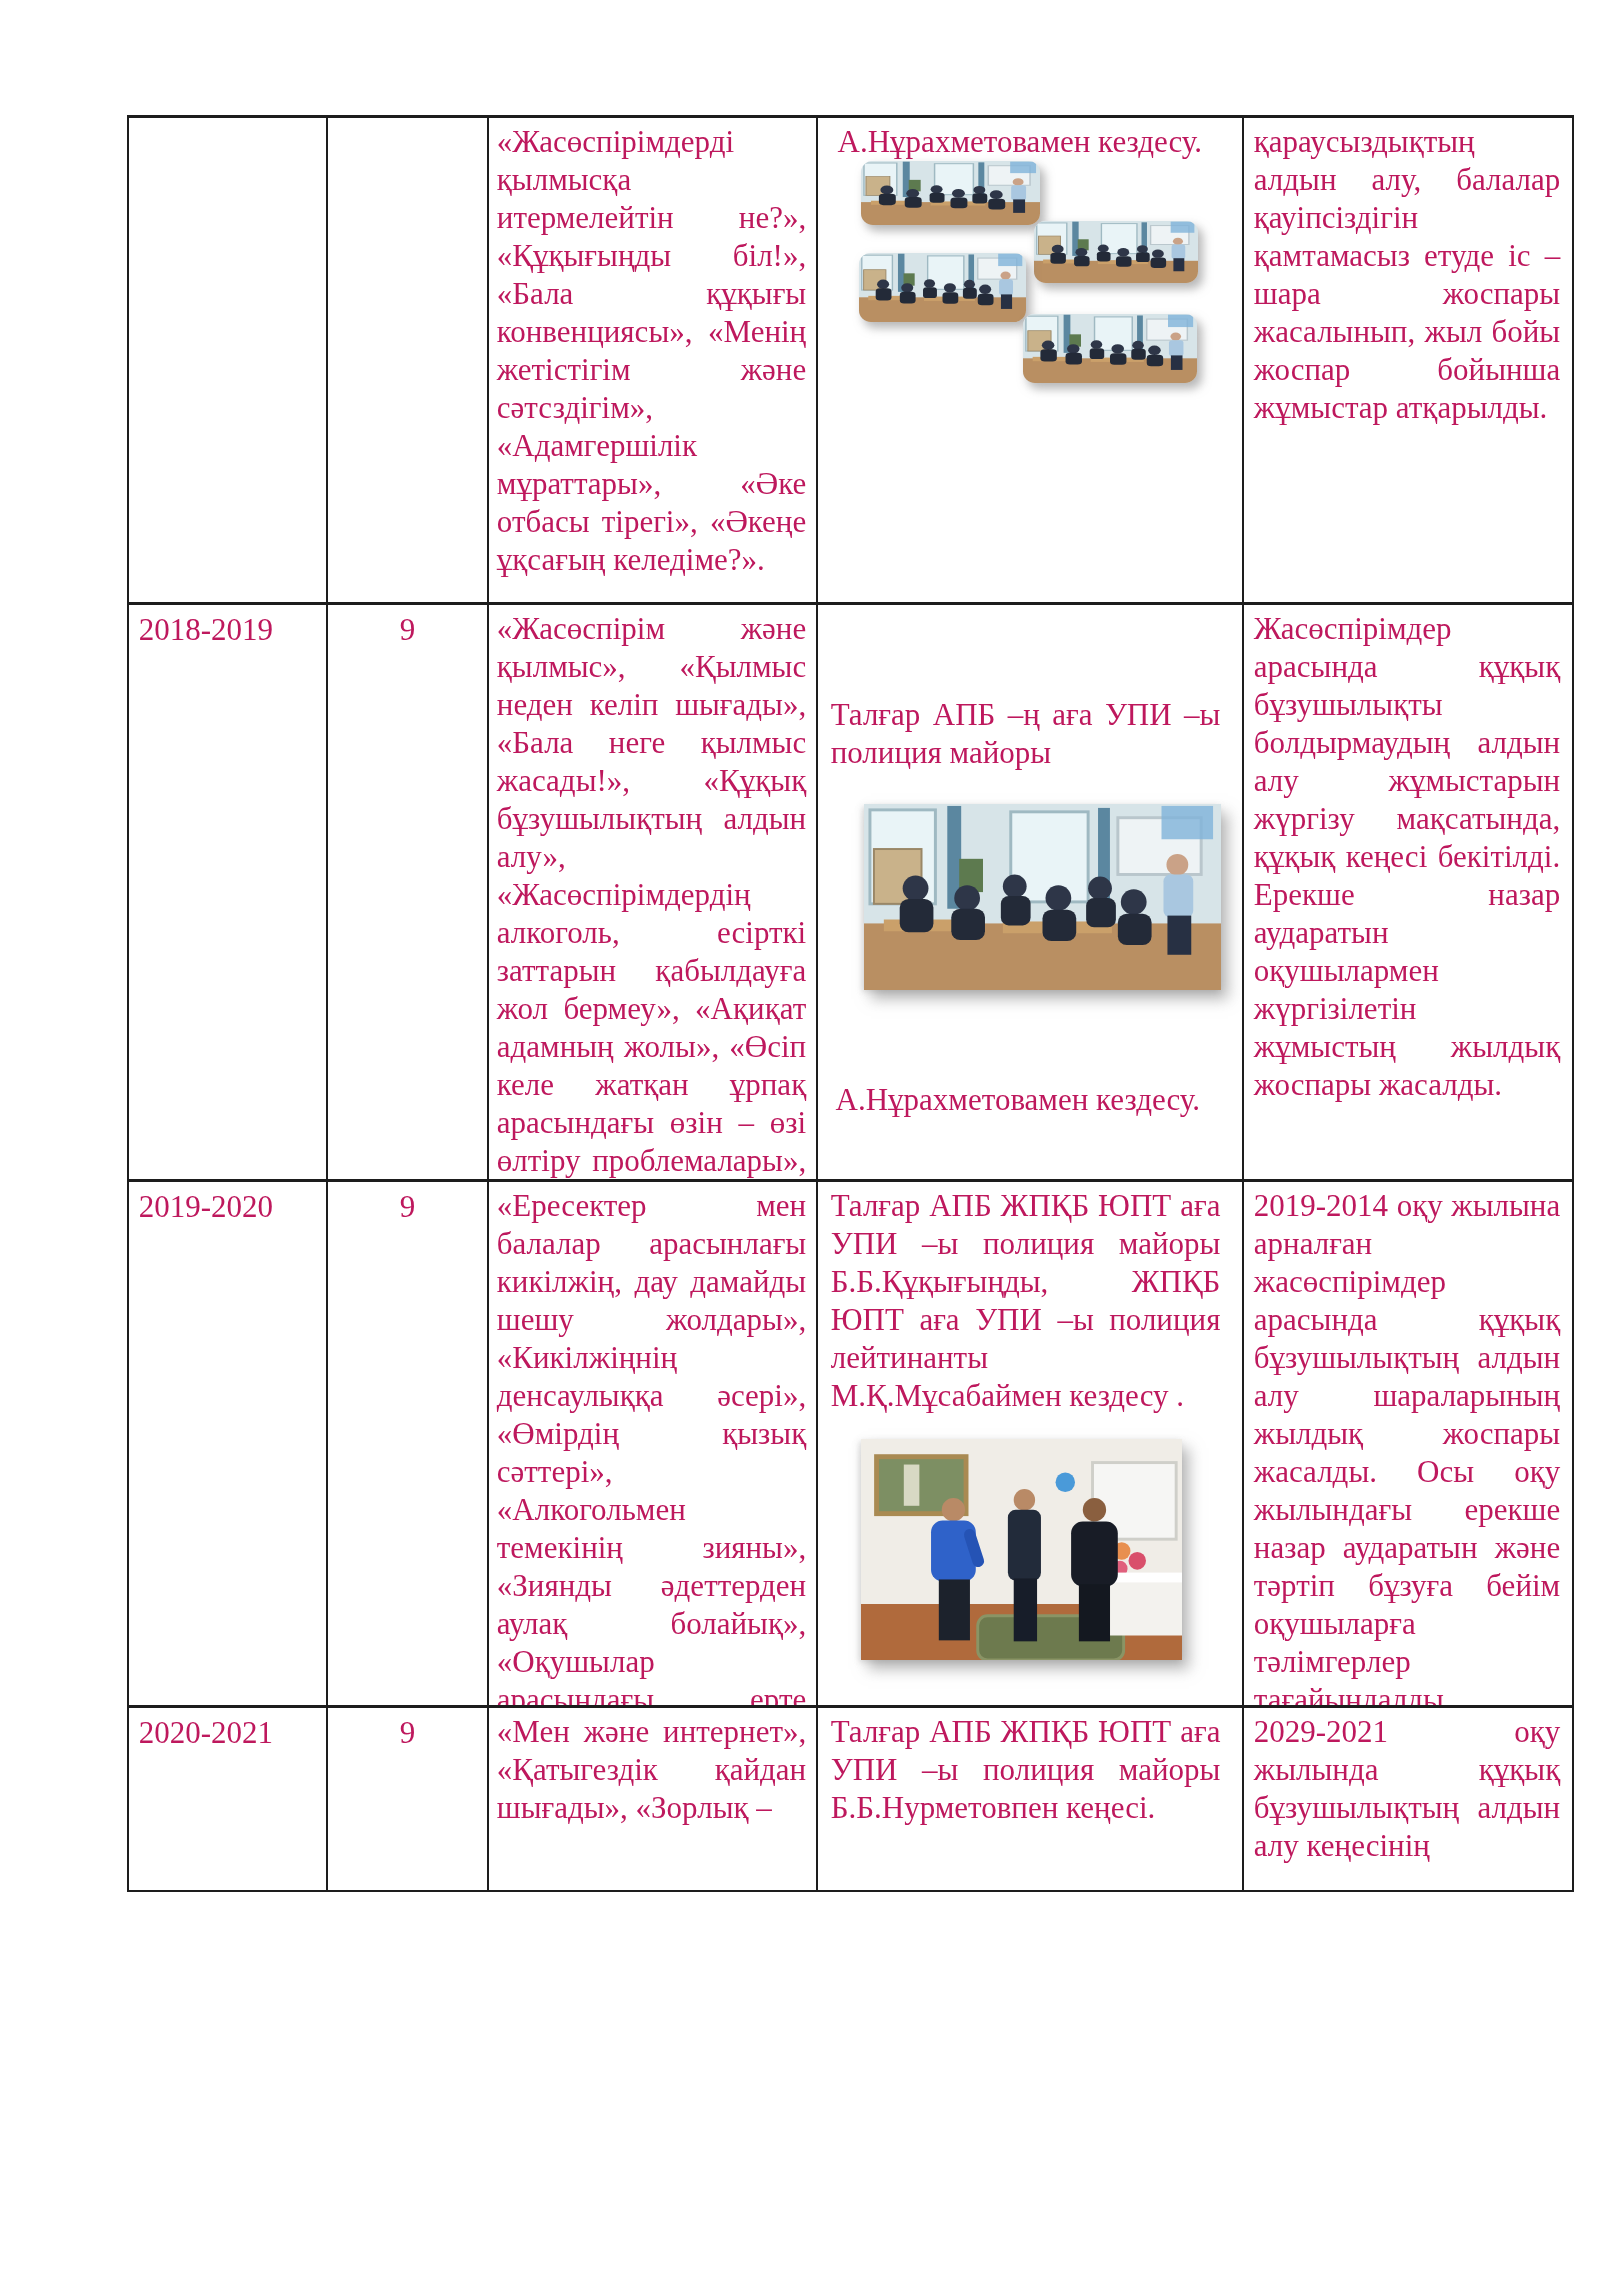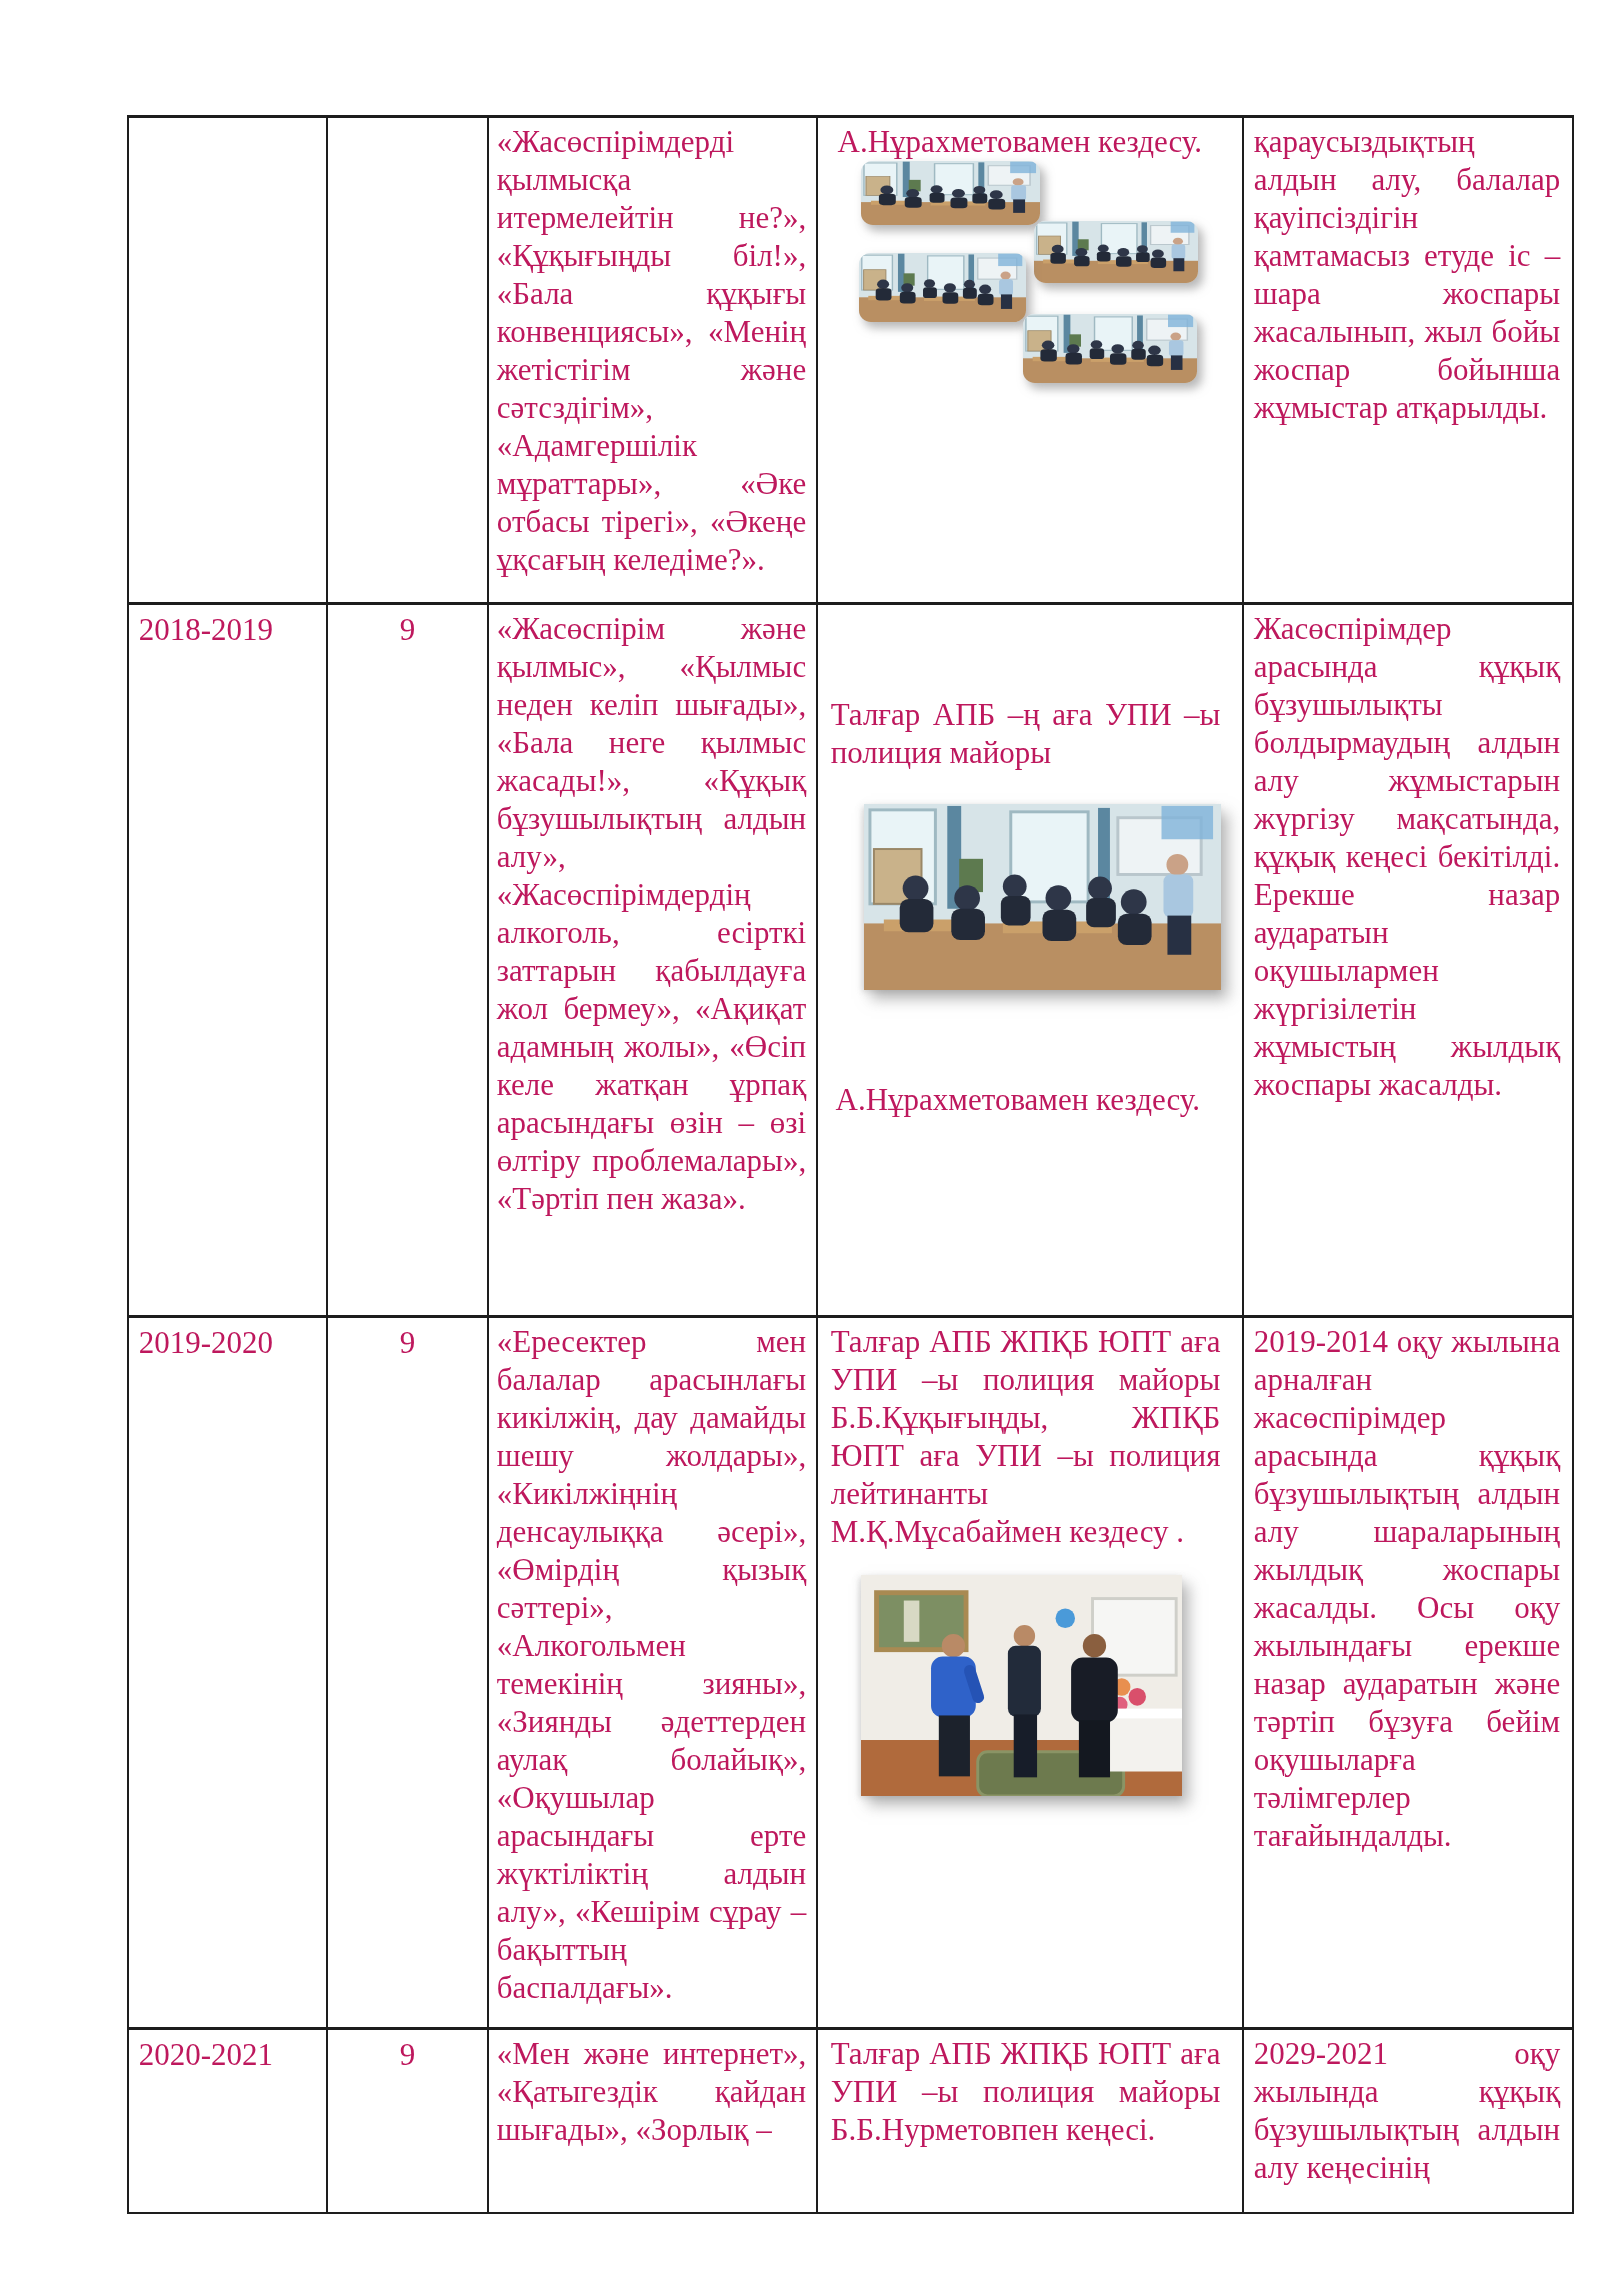--- a/index.html
+++ b/index.html
@@ -25,22 +25,22 @@
     border:2.9px solid #1d1d1d;
   }
   td{
     border-left:2.9px solid #1d1d1d;
     border-top:3.9px solid #1d1d1d;
     vertical-align:top;
     padding:0;
   }
   .cw{ overflow:hidden; box-sizing:border-box; }
   .r1 .cw{ height:484px; }
-  .r2 .cw{ height:710px; }
-  .r3 .cw{ height:709px; }
+  .r2 .cw{ height:574px; }
+  .r3 .cw{ height:523px; }
   .r4 .cw{ height:182px; }
   .year{ padding:5.9px 3.9px 0 9.8px; }
   .grade{ text-align:center; padding:5.9px 2px 0 2px; }
   .just{ text-align:justify; }
   .topics{ padding:4.9px 9.8px 0 7.8px; }
   .result{ padding:4.9px 11.8px 0 9.8px; }
   .meet{ padding:4.9px 21.6px 0 12.7px; }
   .caption-top{ padding:4.9px 5.9px 0 19.6px; white-space:nowrap; }
   .meet-intro-r2{ margin-top:86px; }
   .photo{

